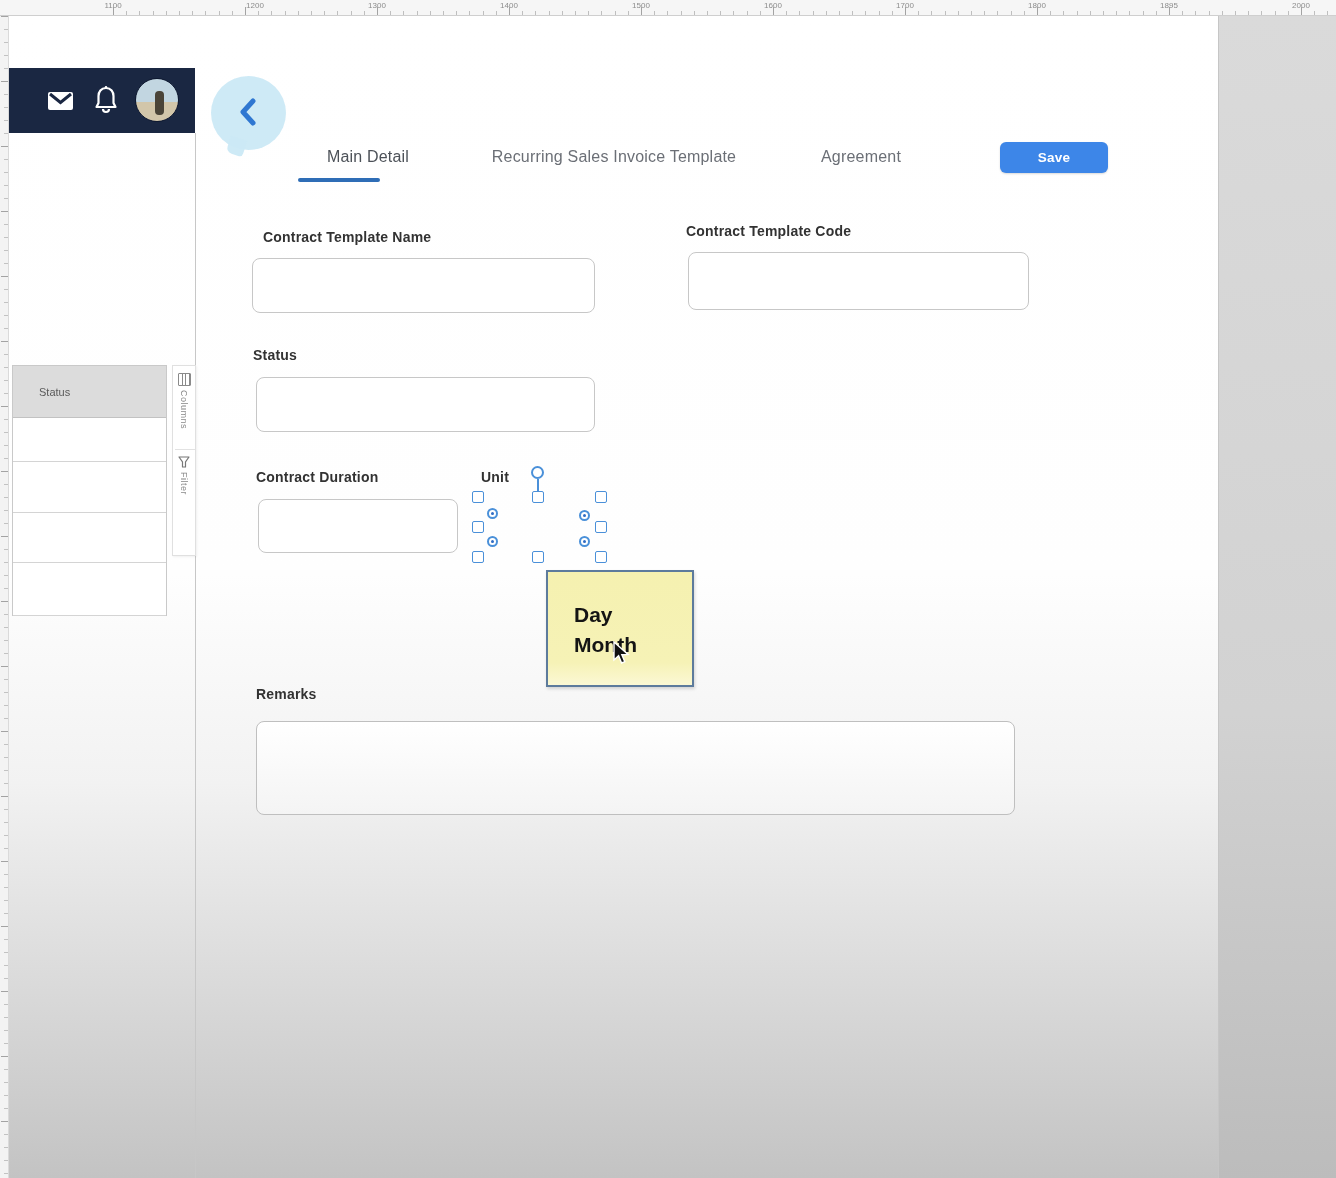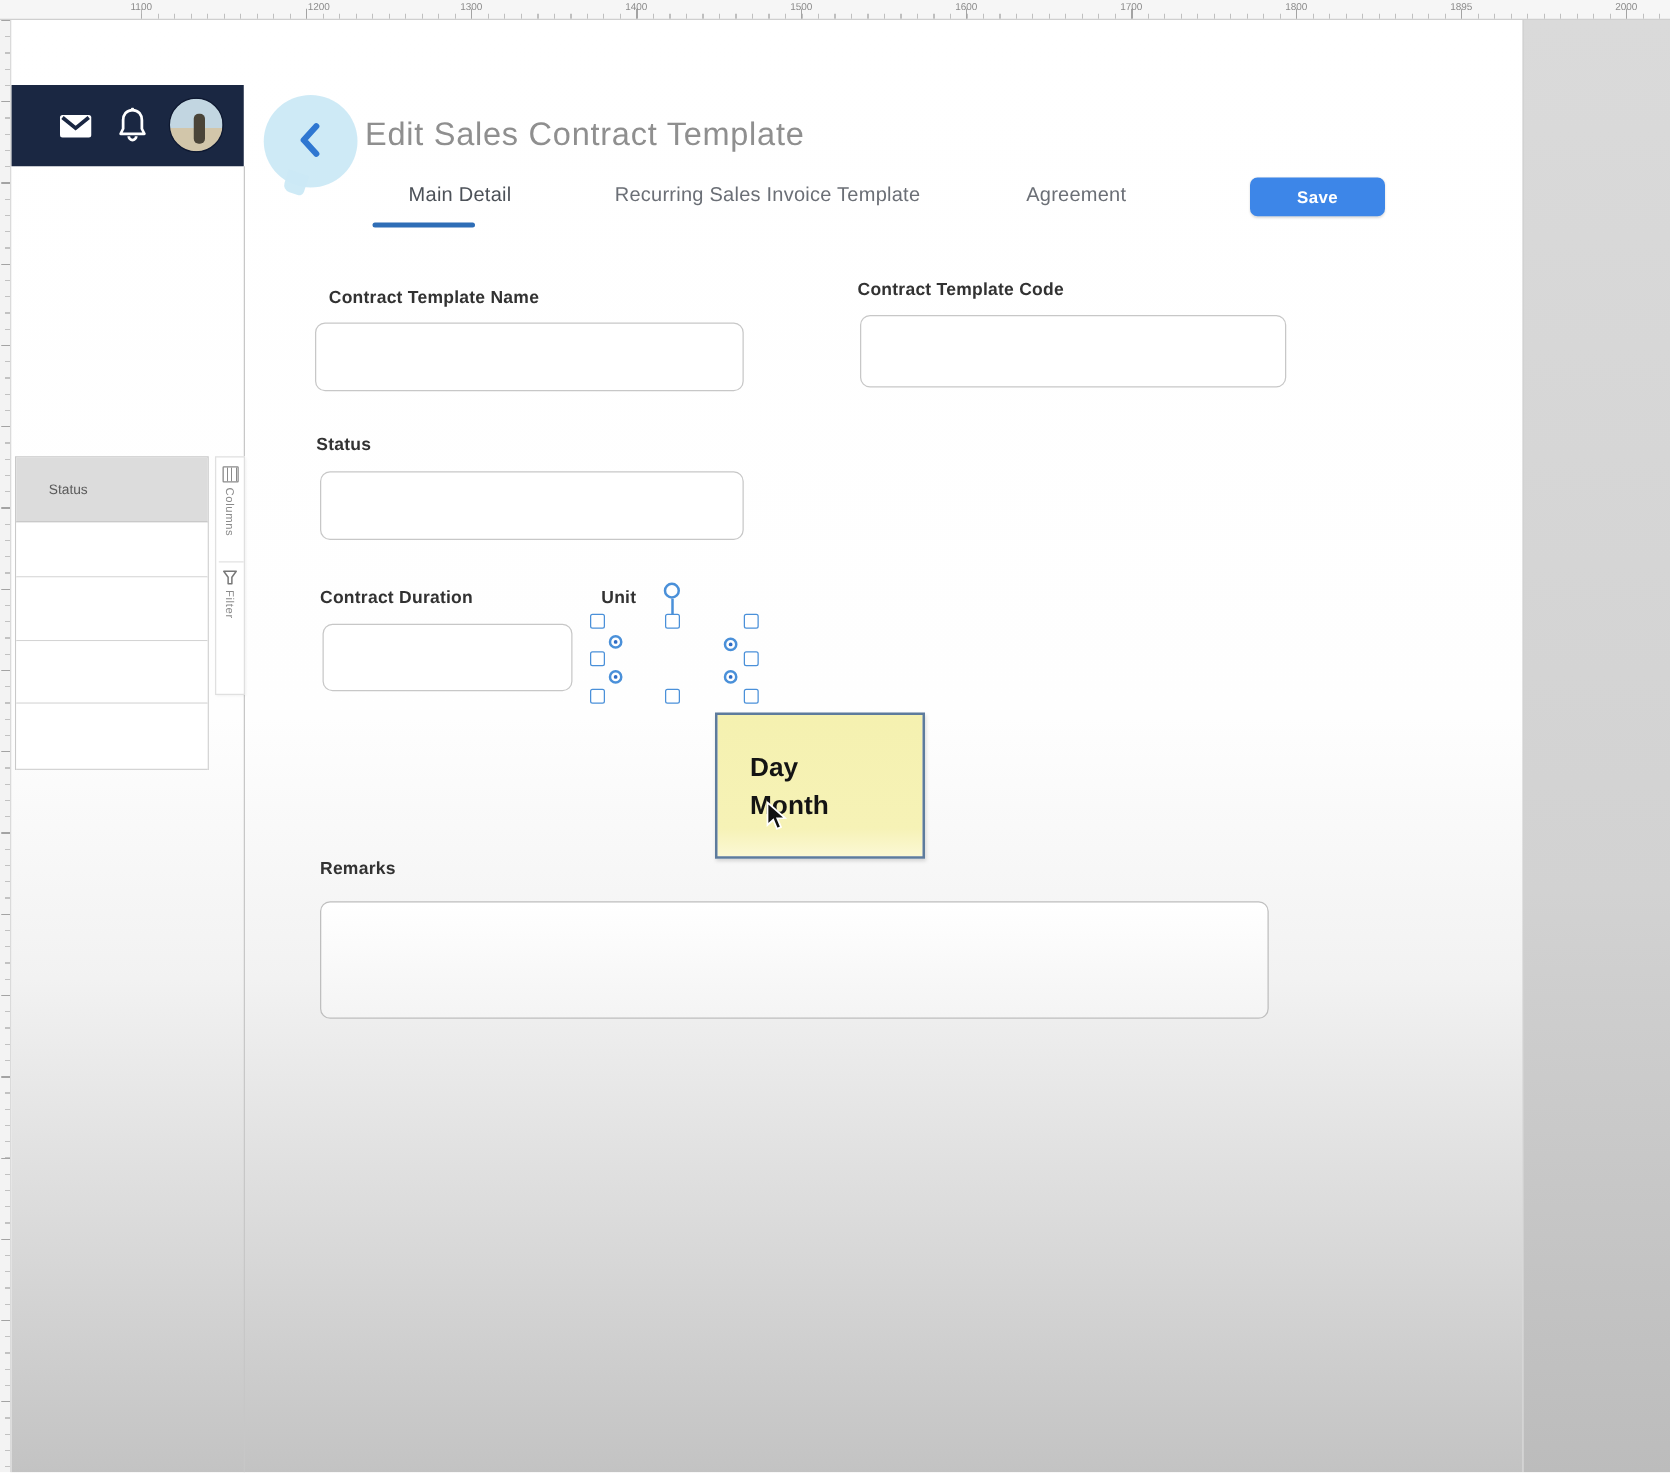--- a/index.html
+++ b/index.html
@@ -81,21 +81,21 @@
   .sel-arrow-zone { position:absolute; left:88px; top:0; width:33.5px; height:100%; background:#f4f4f4; }
   .sel-caret { position:absolute; left:98px; top:25px; width:0; height:0;
     border-left:6px solid transparent; border-right:6px solid transparent; border-top:7px solid #1a1a1a; }
   .handle { position:absolute; width:12px; height:12px; background:#fff; border:1.5px solid #4a90d9; border-radius:2px; z-index:12; cursor:grab; }
   .rot-stem { position:absolute; left:537px; top:479px; width:2px; height:16px; background:#4a90d9; z-index:11; }
   .rot-handle { position:absolute; left:531px; top:466px; width:13px; height:13px; border:2px solid #4a90d9; border-radius:50%; background:#fff; z-index:12; cursor:grab; }
   .anchor-dot { position:absolute; width:11px; height:11px; border:2px solid #4a90d9; border-radius:50%; background:#fff; z-index:13; }
   .anchor-dot::after { content:""; position:absolute; left:2px; top:2px; width:3px; height:3px; border-radius:50%; background:#2f6cc4; }
 
   
-  .note { position:absolute; left:572px; top:570px; width:168px; height:117px;
+  .note { position:absolute; left:546px; top:570px; width:148px; height:117px;
     background:linear-gradient(180deg,#f5f1b0 0%,#f6f2b6 80%,#fbf8d4 100%);
     border:2.5px solid #5d7b9c; box-shadow:1px 2px 3px rgba(0,0,0,0.15); }
   .note-line { position:absolute; left:26px; font-size:21px; font-weight:bold; color:#141414; cursor:pointer; }
 
   
   .mini-table { position:absolute; left:12px; top:365px; width:155px; height:251px; border:1px solid #c9c9c9; background:#fff; }
   .mini-head { height:52px; background:#dcdcdc; border-bottom:1px solid #c2c2c2; display:flex; align-items:center; }
   .mini-head span { margin-left:26px; font-size:11px; color:#5a5a5a; }
   .mini-row { border-bottom:1px solid #d4d4d4; background:#fff; }
 
@@ -148,21 +148,20 @@
         <div class="person"></div>
       </div>
   </div>
 
   <div class="back-bubble"></div>
   <div class="back-tail"></div>
   <svg class="back-chevron" width="26" height="32" viewBox="0 0 26 32">
     <polyline points="17,5 7,16 17,27" fill="none" stroke="#2f77d1" stroke-width="5" stroke-linecap="round" stroke-linejoin="round"></polyline>
   </svg>
 
-  <div class="page-title">Edit Sales Contract Template</div>
   <div class="tab active" style="left:368px">Main Detail</div>
   <div class="tab" style="left:614px">Recurring Sales Invoice Template</div>
   <div class="tab" style="left:861px">Agreement</div>
   <div class="tab-underline"></div>
   <button class="save-btn">Save</button>
 
   <div class="f-label" style="left:263px;top:229px">Contract Template Name</div>
   <input class="f-input" style="left: 252px; top: 258px; width: 343px; height: 55px;" value="">
 
   <div class="f-label" style="left:686px;top:223px">Contract Template Code</div>

